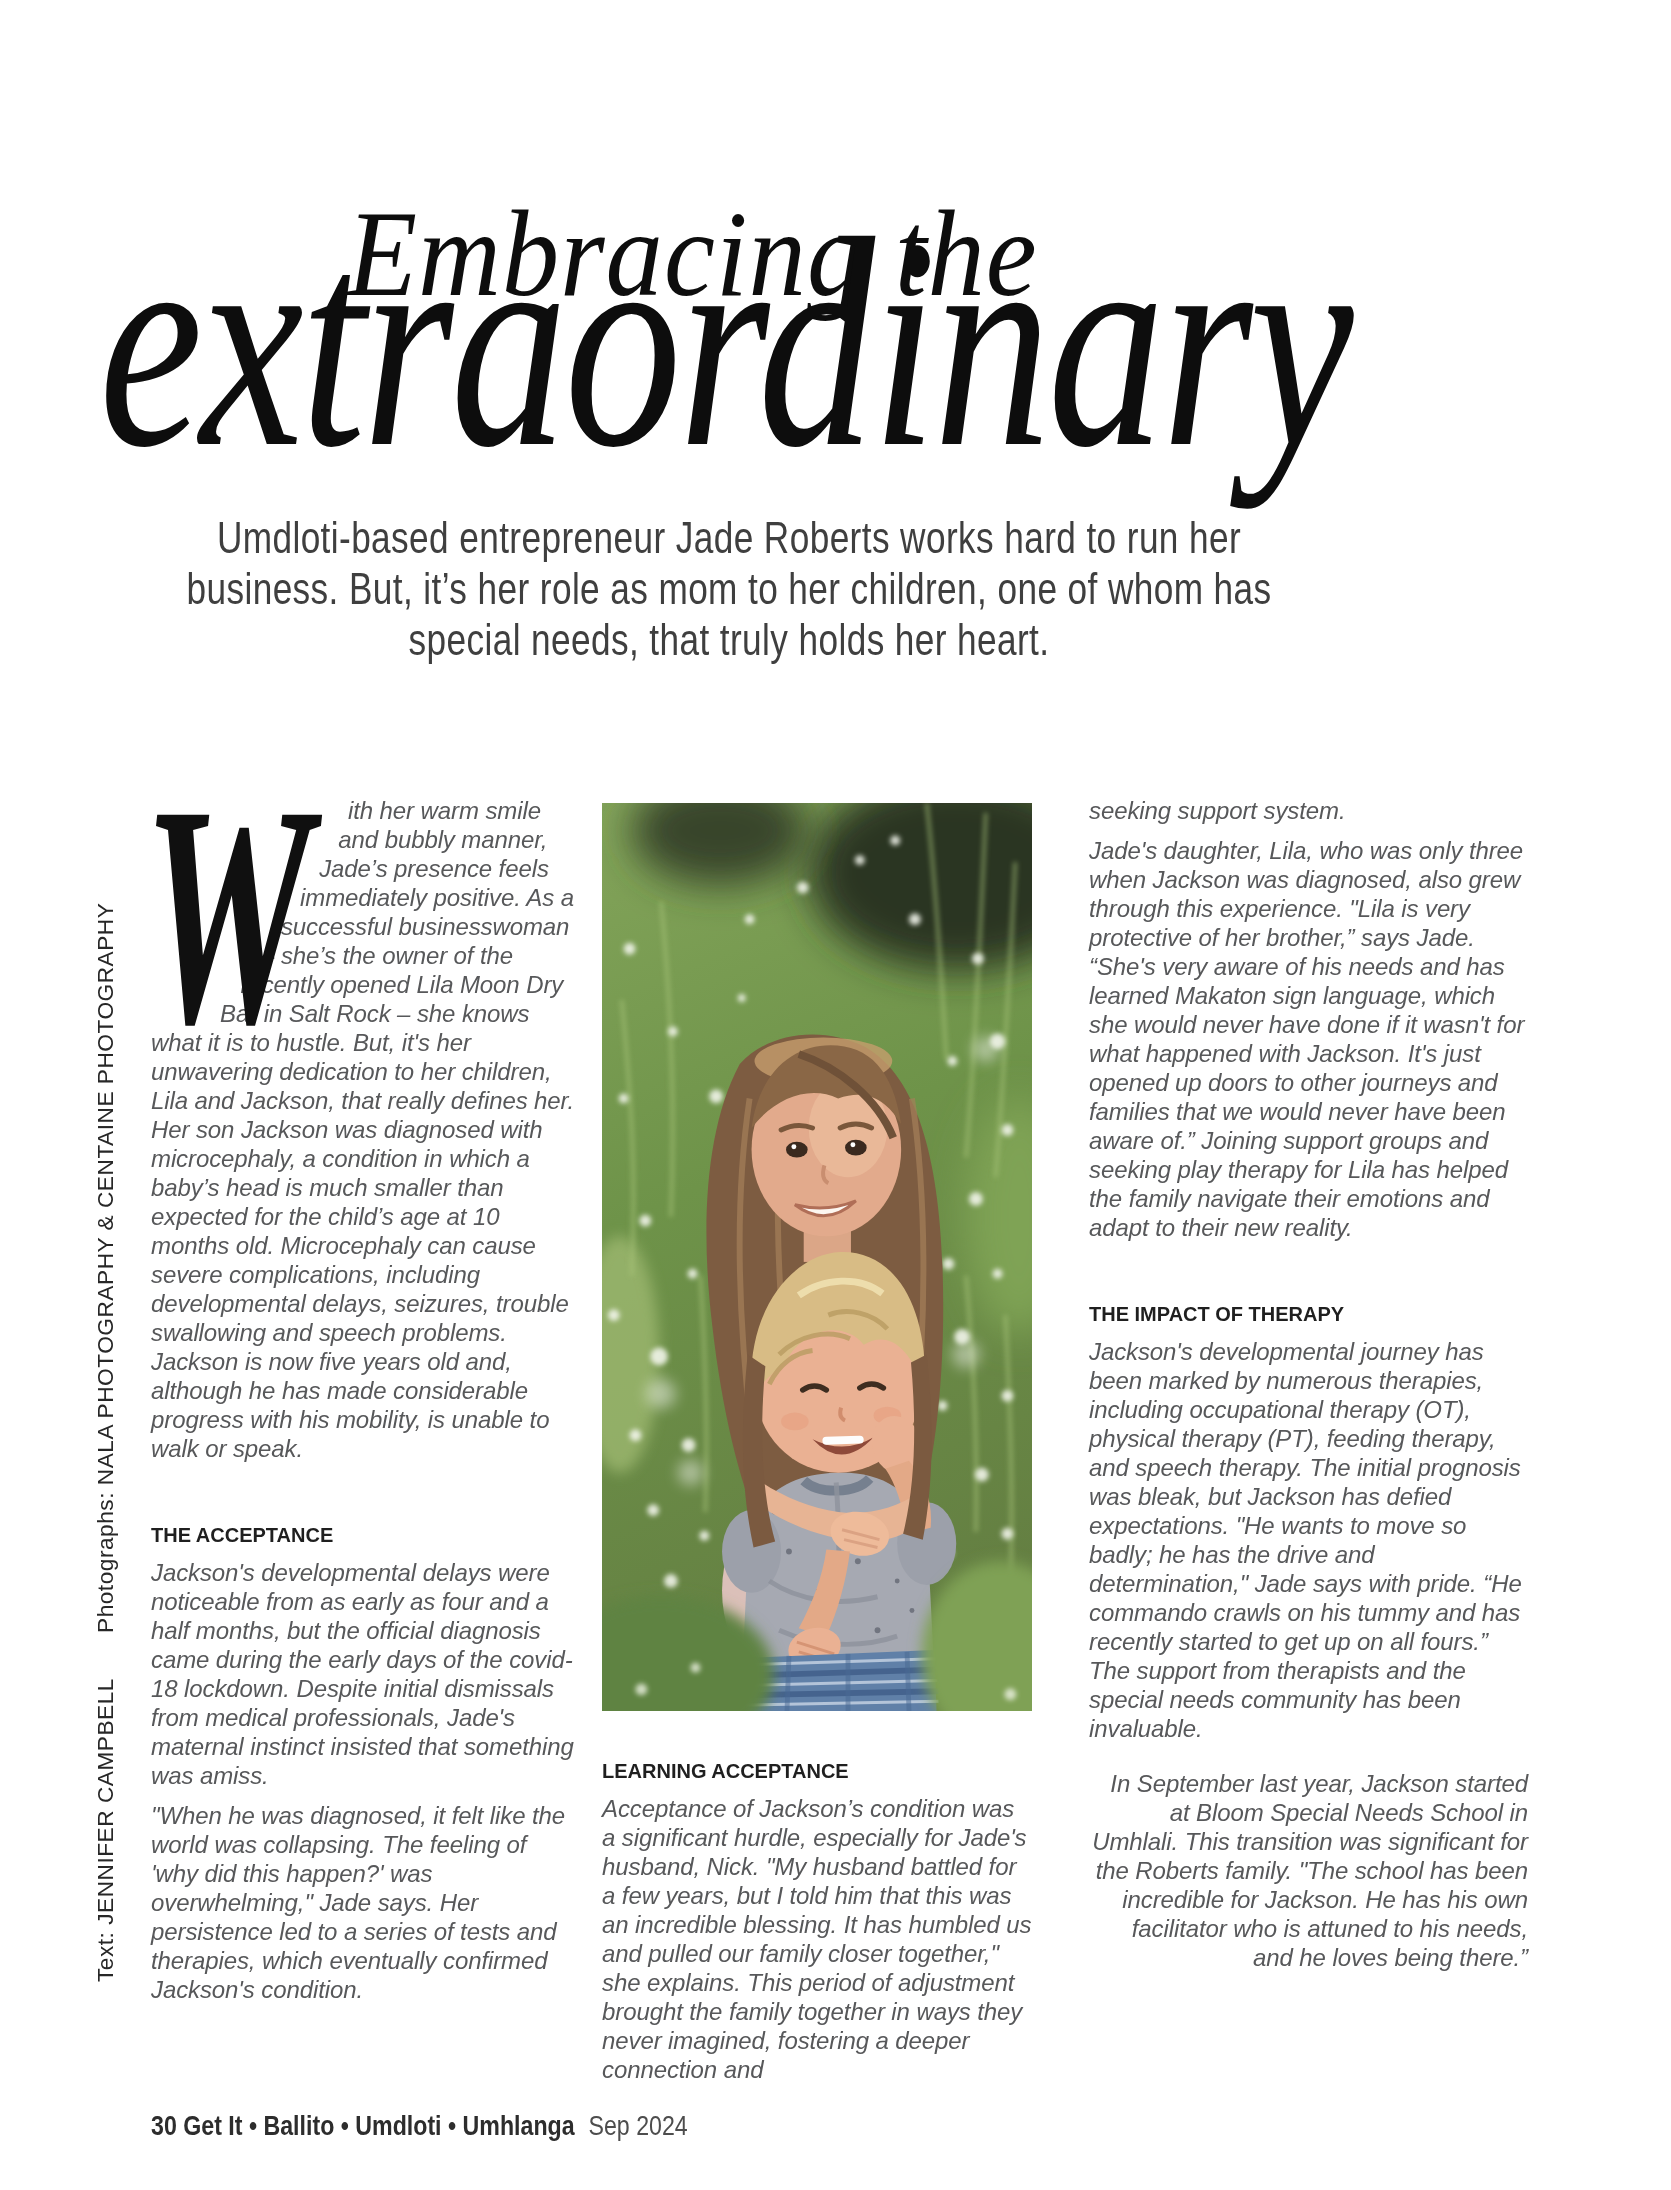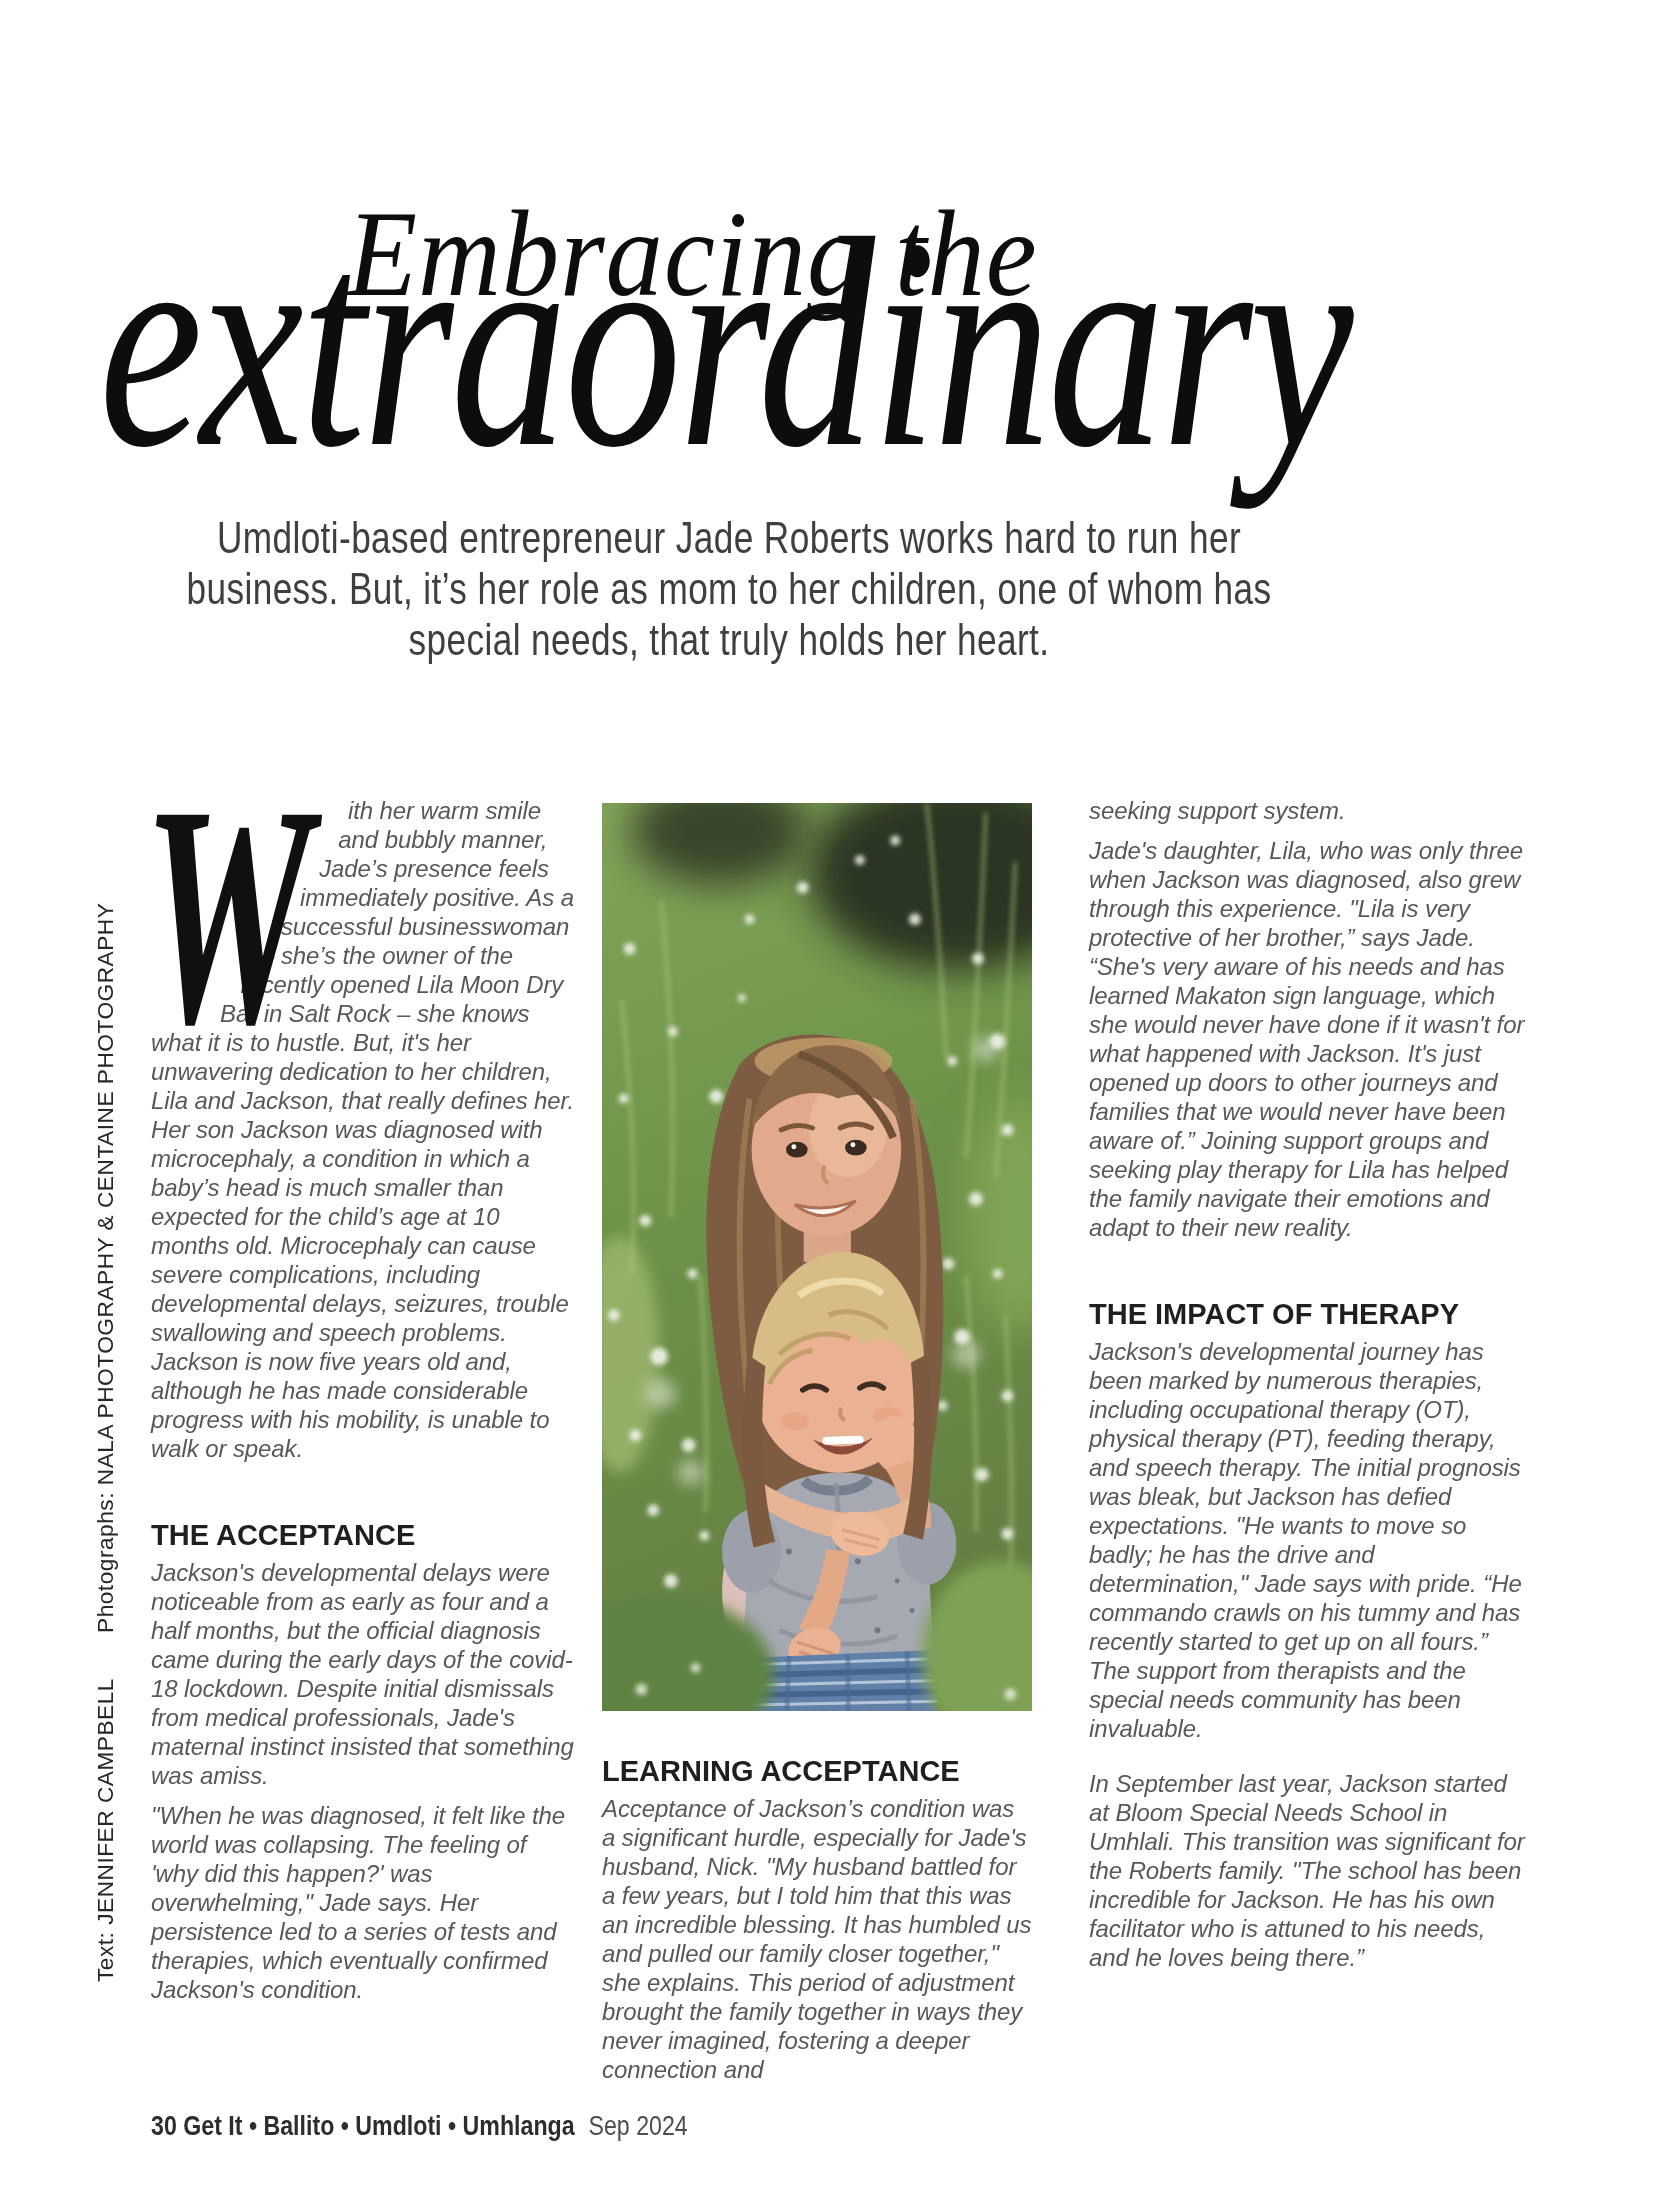--- a/index.html
+++ b/index.html
@@ -24,24 +24,24 @@
   .credit-text{left:119px;top:1955px;}
   .credit-photo{left:119px;top:1606px;}
 
   
   .col{position:absolute;top:796px;color:#57585a;font-size:24px;line-height:29px;
        letter-spacing:-0.1px;}
   .col p{margin:0 0 10.8px 0;font-style:italic;}
   .col-1{left:151px;width:426px;}
   .col-2{left:602px;width:430px;margin-top:7px;}
   .col-3{left:1089px;width:439px;}
-  h2.section{font-size:29px;line-height:30.5px;font-weight:700;color:#1f1f1f;
+  h2.section{font-size:20px;line-height:30.5px;font-weight:700;color:#1f1f1f;
              margin:57px 0 7.9px 0;letter-spacing:0;}
   .col-2 h2.section{margin-top:0;}
-  .gap-para{margin-top:25.6px !important;}
+  .gap-para{margin-top:25.6px !important;text-align:right;}
 
   
   .dc-shape{float:left;width:197px;height:209px;
             shape-outside:polygon(0 0,100% 0,58% 60%,28% 100%,0 100%);shape-margin:7.9px;}
   .dc-glyph{position:absolute;left:-7.9px;top:-39px;color:#101010;
             font:italic 700 315px/1 "Liberation Serif",serif;
             transform:scaleX(0.60);transform-origin:0 0;}
   .intro-wrap{position:relative;}
 
   

